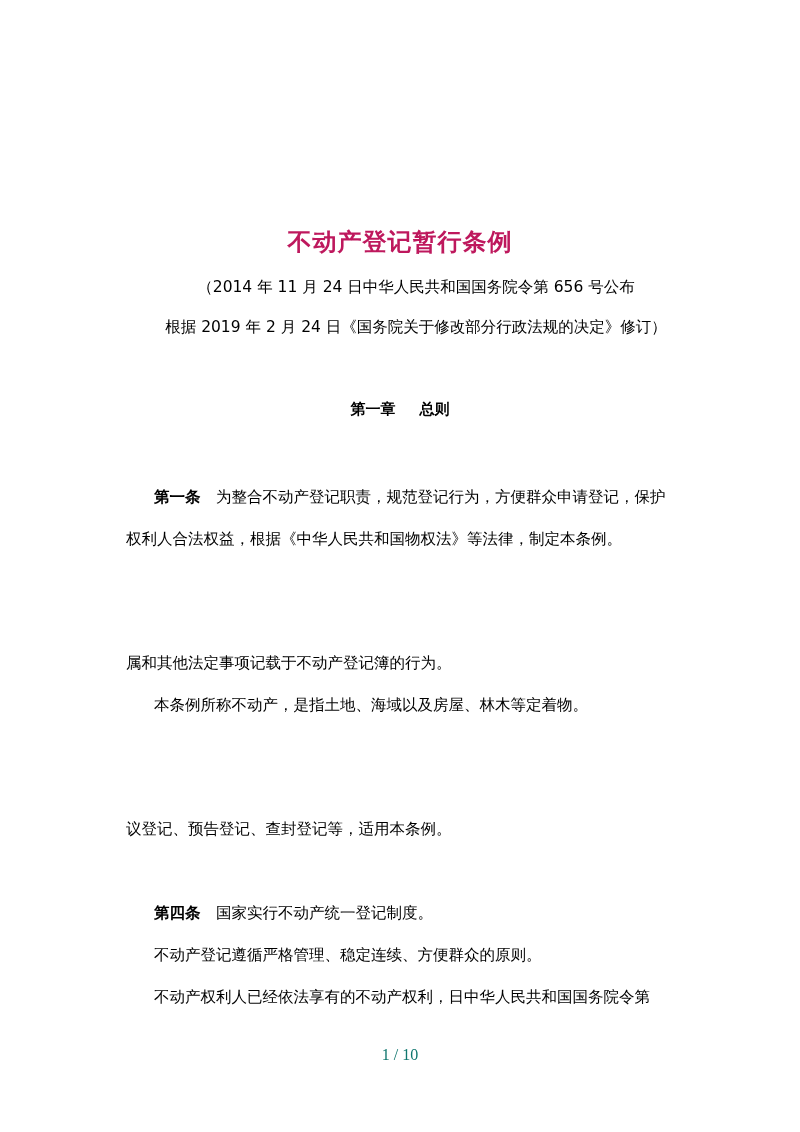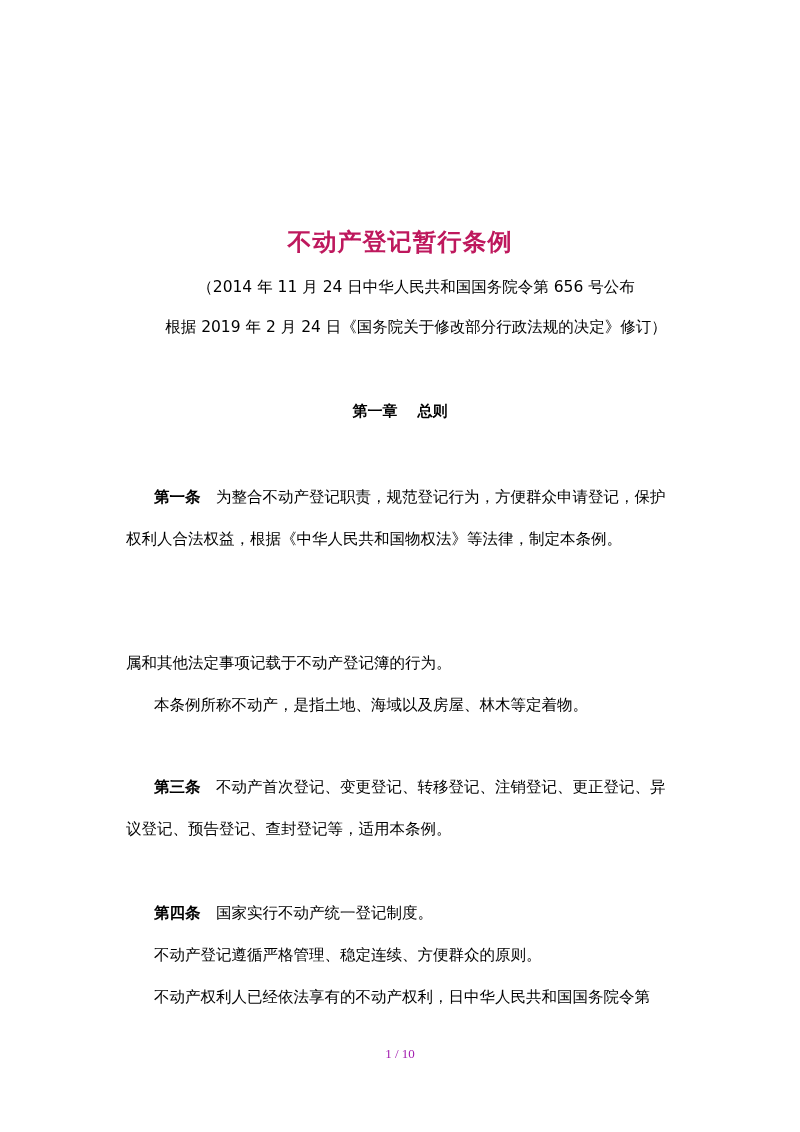--- a/index.html
+++ b/index.html
@@ -3,50 +3,47 @@
 <meta charset="utf-8">
 <style>
   html, body { margin: 0; padding: 0; background: #ffffff; }
   body { width: 800px; height: 1132px; position: relative; overflow: hidden;
          font-family: "DejaVu Sans", "Liberation Sans", sans-serif; color: #000; }
   .page { position: absolute; left: 0; top: 0; width: 800px; height: 1132px; background: #fff; }
   .title { position: absolute; left: 0; width: 800px; top: 226px; text-align: center;
            font-size: 24px; font-weight: bold; color: #be185d; letter-spacing: 1px; line-height: 32px; }
   .sub { position: absolute; left: 0; width: 800px; text-align: center; font-size: 15.5px; line-height: 24px; white-space: nowrap; padding-left: 16px; }
   .chapter { position: absolute; left: 0; width: 800px; top: 400px; text-align: center;
-             font-size: 15px; font-weight: bold; line-height: 22px; white-space: pre; }
+             font-size: 15px; font-weight: bold; line-height: 22px; white-space: pre; font-family: Liberation Mono, monospace; }
   .line { position: absolute; left: 126px; width: 562px; font-size: 15.5px; line-height: 22px;
           white-space: nowrap; overflow: hidden; text-align: justify; }
   .indent { left: 154px; width: 528px; }
   .b { font-weight: bold; }
   .footer { position: absolute; left: 0; width: 800px; top: 1046px; text-align: center;
-            font-size: 13px; color: #a21caf; font-family: "Liberation Serif", serif; }
+            font-size: 16px; color: #0f766e; font-family: "Liberation Serif", serif; }
 </style>
 </head>
 <body>
 
 <div class="page">
 
   <div class="title">不动产登记暂行条例</div>
   <div class="sub" style="top:275px">（2014 年 11 月 24 日中华人民共和国国务院令第 656 号公布</div>
   <div class="sub" style="top:315px">根据 2019 年 2 月 24 日《国务院关于修改部分行政法规的决定》修订）</div>
 
   <div class="chapter">第一章　 总则</div>
 
   <div class="line indent" style="top:486px">
     <span class="b">第一条</span><span>　</span><span>为整合不动产登记职责，规范登记行为，方便群众申请登记，保护</span>
   </div>
   <div class="line" style="top:528px">权利人合法权益，根据《中华人民共和国物权法》等法律，制定本条例。</div>
 
   <div class="line" style="top:652px">属和其他法定事项记载于不动产登记簿的行为。</div>
   <div class="line indent" style="top:694px">本条例所称不动产，是指土地、海域以及房屋、林木等定着物。</div>
 
-  <div class="line indent" style="top:776px">
-    <span class="b">第三条</span><span>　</span><span>不动产首次登记、变更登记、转移登记、注销登记、更正登记、异</span>
-  </div>
   <div class="line" style="top:818px">议登记、预告登记、查封登记等，适用本条例。</div>
 
   <div class="line indent" style="top:902px">
     <span class="b">第四条</span><span>　</span><span>国家实行不动产统一登记制度。</span>
   </div>
   <div class="line indent" style="top:944px">不动产登记遵循严格管理、稳定连续、方便群众的原则。</div>
   <div class="line indent" style="top:986px">不动产权利人已经依法享有的不动产权利，日中华人民共和国国务院令第</div>
 
   <div class="footer">1 / 10</div>
 </div>

